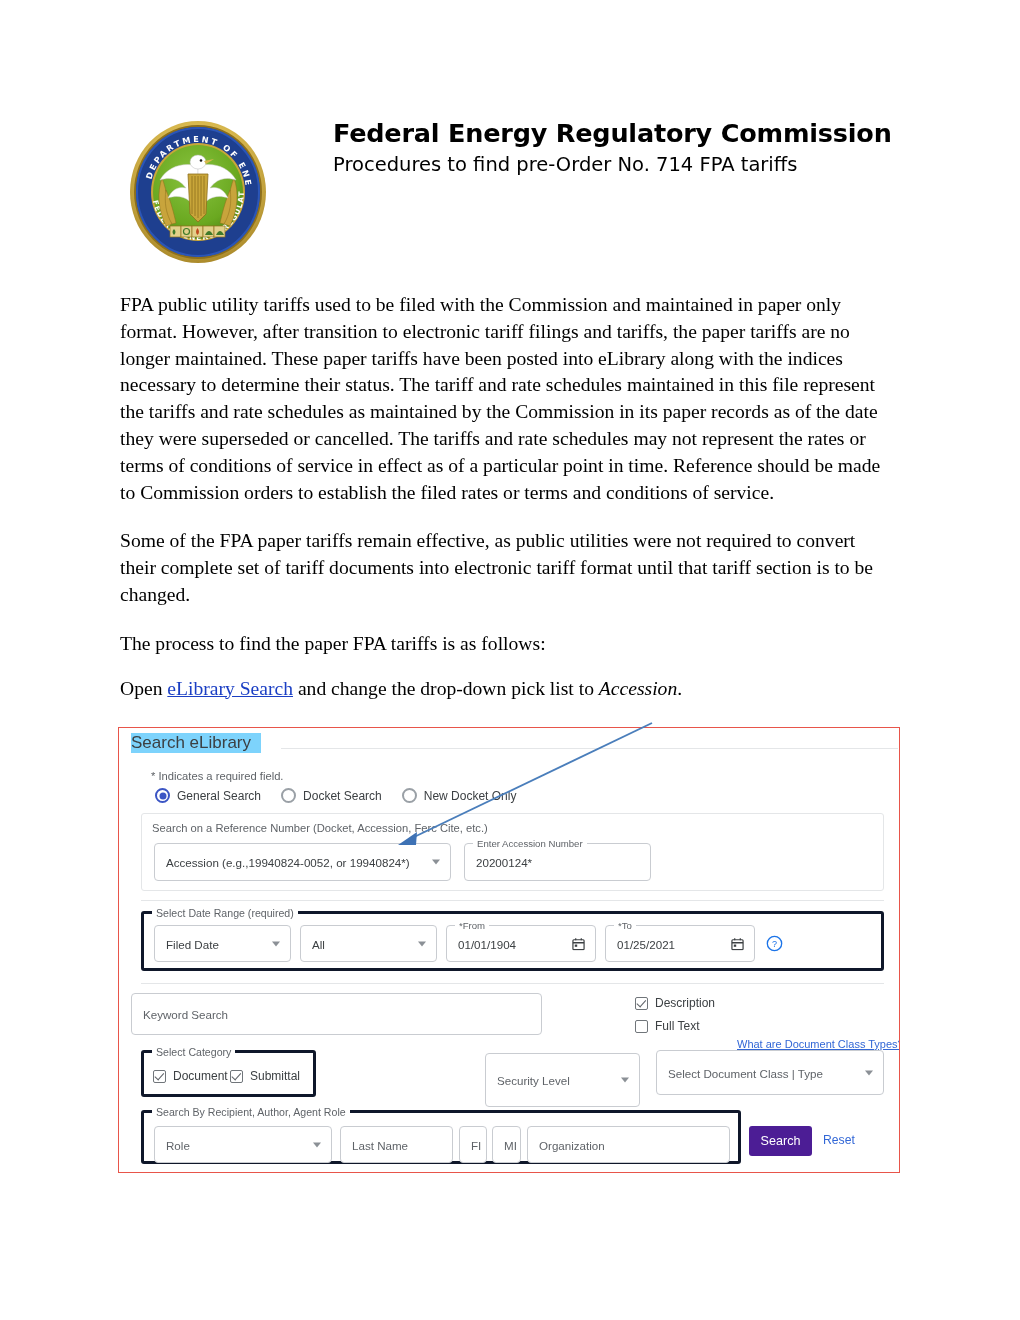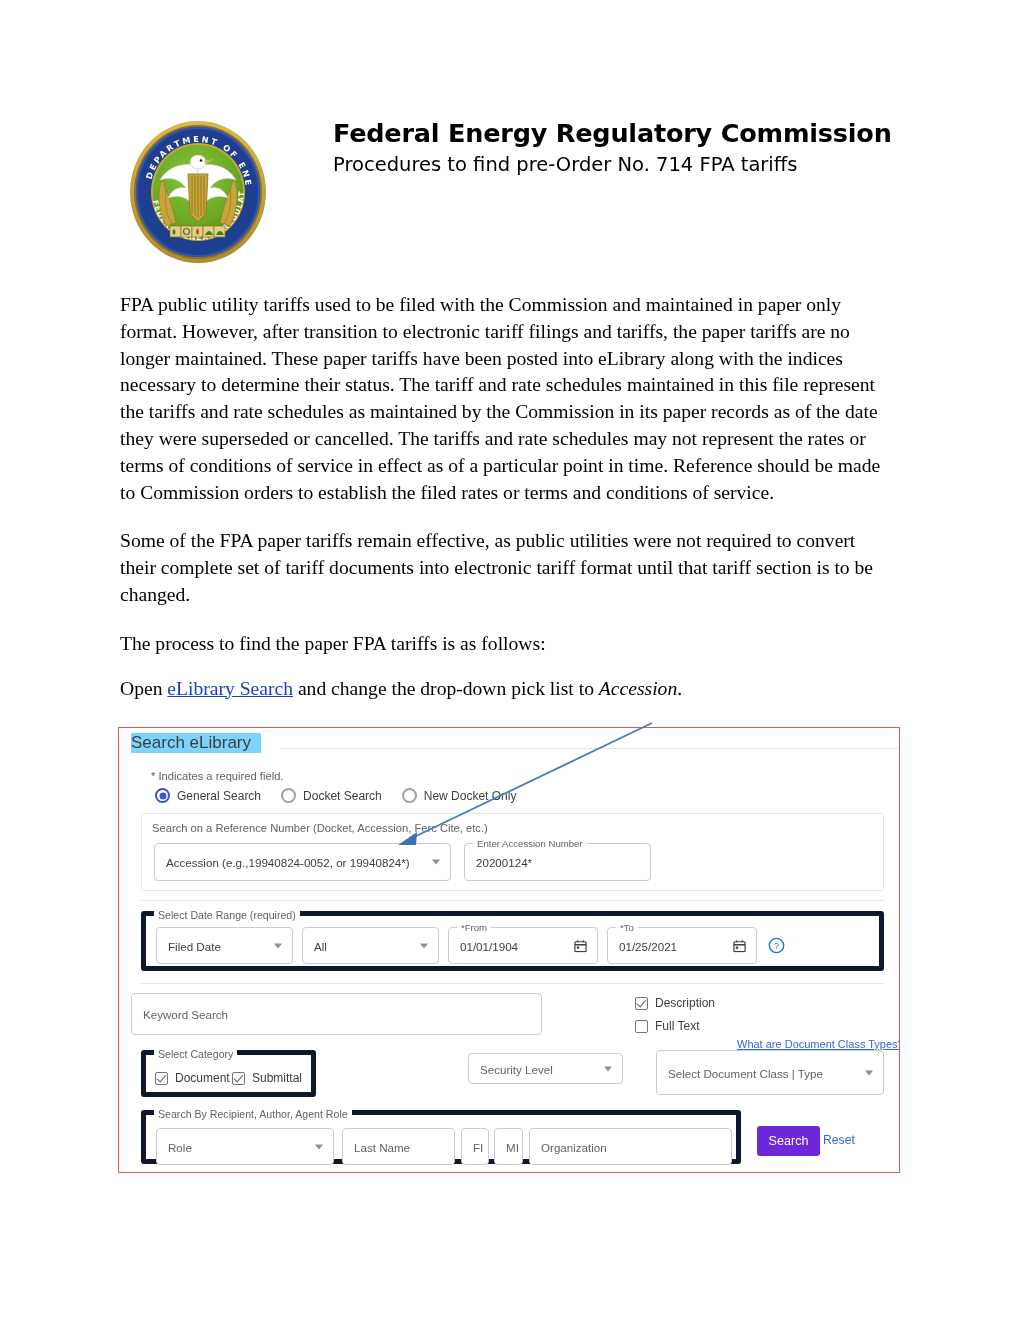--- a/index.html
+++ b/index.html
@@ -169,21 +169,21 @@
   .radio-label {
     font-size: 12px;
     color: #3c4043;
     margin-left: 7px;
     white-space: nowrap;
   }
 
   
   .group {
     position: absolute;
-    border: 5px solid #0f172a;
+    border: 3px solid #0f172a;
     border-radius: 3px;
     box-sizing: border-box;
   }
   .group > .legend {
     position: absolute;
     top: -7px;
     left: 8px;
     background: #fff;
     padding: 0 4px;
     font-size: 10.6px;
@@ -294,29 +294,28 @@
   }
 
   .blue-link {
     position: absolute;
     font-size: 11px;
     color: #3267d6;
     white-space: nowrap;
   }
   .btn-search {
     position: absolute;
-    background: #6d28d9;
+    background: #4c1d95;
     border-radius: 3px;
     color: #fff;
     font-size: 12.6px;
     display: flex;
     align-items: center;
     justify-content: center;
     box-sizing: border-box;
-    margin-left: 8px;
   }
   .btn-reset {
     position: absolute;
     font-size: 12.2px;
     color: #3267d6;
     white-space: nowrap;
   }
 
   
   .arrow-layer {
@@ -530,21 +529,21 @@
         <span class="chk on"></span>
         <span class="chk-label">Document</span>
       </div>
       <div class="chk-item" style="left:86px; top:16px;">
         <span class="chk on"></span>
         <span class="chk-label">Submittal</span>
       </div>
     </div>
 
 
-    <div class="field" style="left:349px; top:325px; width:155px; height:31px;">
+    <div class="field" style="left:366px; top:325px; width:155px; height:54px;">
       <span class="ph">Security Level</span>
       <span class="caret"></span>
     </div>
 
     <div class="field" style="left:537px; top:322px; width:228px; height:45px;">
       <span class="ph">Select Document Class | Type</span>
       <span class="caret"></span>
     </div>
 
     <div class="group" style="left:22px; top:382px; width:600px; height:54px;">

